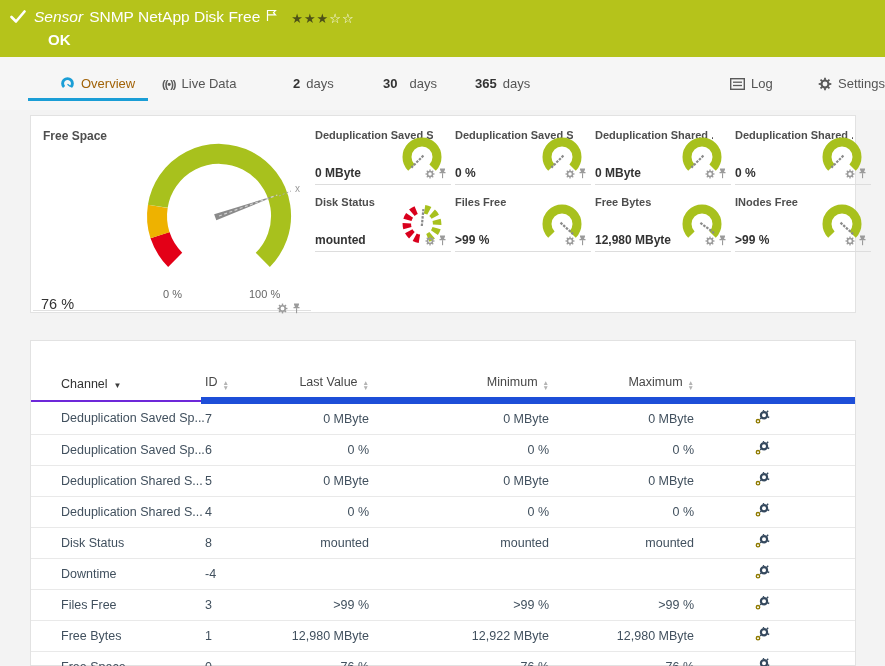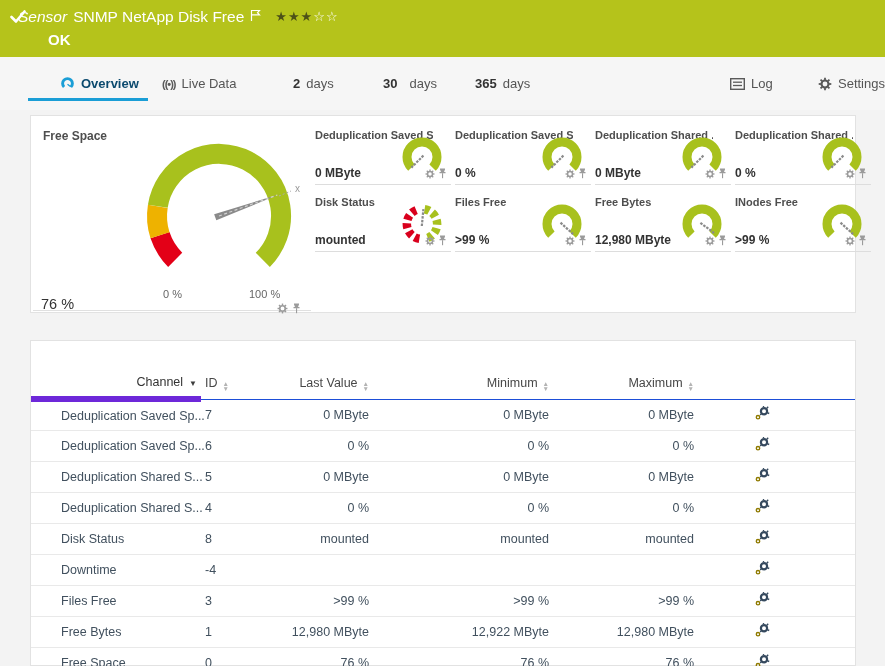--- a/index.html
+++ b/index.html
@@ -4,32 +4,32 @@
 <style>
   html,body{margin:0;padding:0;}
   body{
     width:885px;height:666px;overflow:hidden;position:relative;
     background:#f3f3f3;font-family:"Liberation Sans","DejaVu Sans",sans-serif;
     -webkit-font-smoothing:antialiased;
   }
   
   .banner{position:absolute;left:0;top:0;width:885px;height:57px;background:#b5c31b;}
   .banner .check{position:absolute;left:10px;top:10px;}
-  .banner .titleline{position:absolute;left:18px;top:7px;display:flex;align-items:center;color:#fff;font-size:15.5px;white-space:nowrap;}
+  .banner .titleline{position:absolute;left:34px;top:7px;display:flex;align-items:flex-end;color:#fff;font-size:15.5px;white-space:nowrap;}
   .banner .kind{font-style:italic;margin-right:6px;}
   .banner .flag{margin-left:6px;margin-top:1px;}
   .banner .stars{margin-left:14px;font-size:13px;letter-spacing:1px;margin-top:-1px;}
   .banner .stars .f{color:#4d5118;}
   .banner .stars .e{color:#ffffff;}
   .banner .ok{position:absolute;left:48px;top:31px;color:#fff;font-size:15px;font-weight:bold;}
   
   .tabbar{position:absolute;left:0;top:57px;width:885px;height:53px;background:#f6f6f6;}
   .tab{position:absolute;top:0;height:53px;display:flex;align-items:center;gap:6px;font-size:13px;color:#555;cursor:pointer;white-space:nowrap;}
   .tab b{color:#333;font-weight:bold;}
-  .tab.active{color:#0c4a6e;font-weight:bold;}
+  .tab.active{color:#a16207;font-weight:normal;}
   .tab .ticon{display:inline-flex;align-items:center;}
   .tab-underline{position:absolute;left:28px;top:41px;width:120px;height:3px;background:#1b9ed6;}
   
   .card{position:absolute;background:#fff;border:1px solid #e2e2e2;box-sizing:border-box;}
   .card1{left:30px;top:115px;width:826px;height:198px;}
   .card2{left:30px;top:340px;width:826px;height:326px;}
   
   .main-title{position:absolute;left:12px;top:13px;font-size:12px;font-weight:bold;color:#4e4e4e;}
   .main-gauge-svg{position:absolute;left:93px;top:18px;}
   .scale-min{position:absolute;left:132px;top:172px;font-size:11px;color:#666;}
@@ -40,22 +40,22 @@
   
   .gcell{position:absolute;width:136px;height:59px;border-bottom:1px solid #ddd;box-sizing:border-box;}
   .gcell .ct{position:absolute;left:0;top:3px;font-size:11px;font-weight:bold;color:#4e4e4e;width:118px;white-space:nowrap;overflow:hidden;}
   .gcell .cg{position:absolute;left:84px;top:8px;}
   .gcell .cv{position:absolute;left:0;bottom:4px;font-size:12px;font-weight:bold;color:#333;white-space:nowrap;}
   .gcell .ci{position:absolute;right:4px;bottom:1px;display:flex;gap:3px;align-items:center;}
   
   table.chan{position:absolute;left:0;top:30px;width:824px;border-collapse:collapse;table-layout:fixed;font-size:12.5px;}
   table.chan col.c1{width:170px;} table.chan col.c2{width:85px;} table.chan col.c3{width:87px;}
   table.chan col.c4{width:180px;} table.chan col.c5{width:145px;} table.chan col.c6{width:157px;}
-  table.chan th{font-weight:normal;color:#474747;text-align:left;padding:4px 4px 7px 4px;border-bottom:1px solid #1d4ed8;white-space:nowrap;cursor:pointer;}
-  table.chan th.sorted{border-bottom:6px solid #6d28d9;color:#333;text-align:right;}
+  table.chan th{font-weight:normal;color:#474747;text-align:left;padding:4px 4px 7px 4px;border-bottom:7px solid #1d4ed8;white-space:nowrap;cursor:pointer;}
+  table.chan th.sorted{border-bottom:2px solid #6d28d9;color:#333;}
   table.chan th.r,table.chan td.r{text-align:right;}
   table.chan td{color:#41505e;padding:6px 4px;border-bottom:1px solid #e9e9e9;white-space:nowrap;height:14px;}
   table.chan td.c1pad,table.chan th.c1pad{padding-left:30px;}
   table.chan td.icn{padding-left:56px;}
   .sortdown{font-size:8px;color:#3c3c3c;margin-left:6px;}
   .updown{display:inline-flex;flex-direction:column;font-size:6.5px;line-height:5px;color:#b3b3b3;margin-left:5px;vertical-align:1px;}
   .rowgear{cursor:pointer;display:inline-block;}
 </style>
 </head>
 <body>

